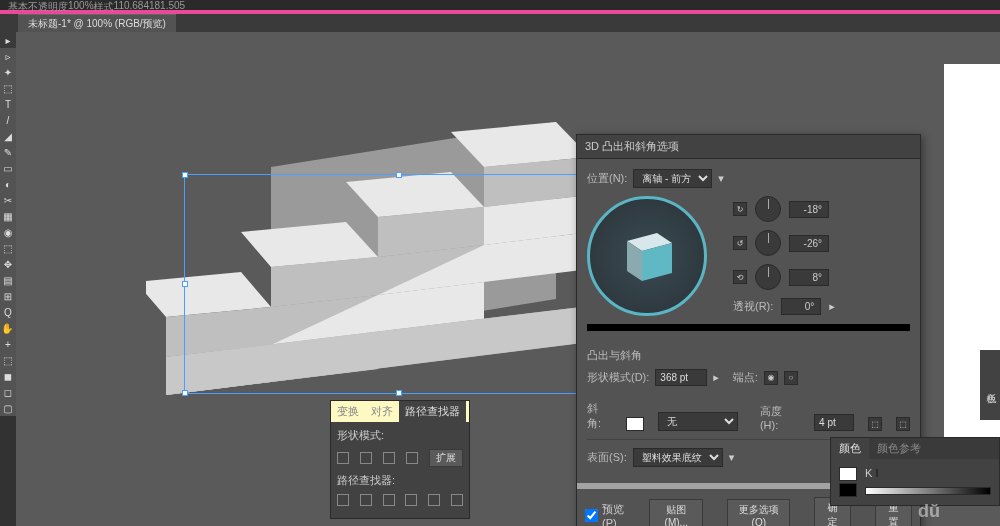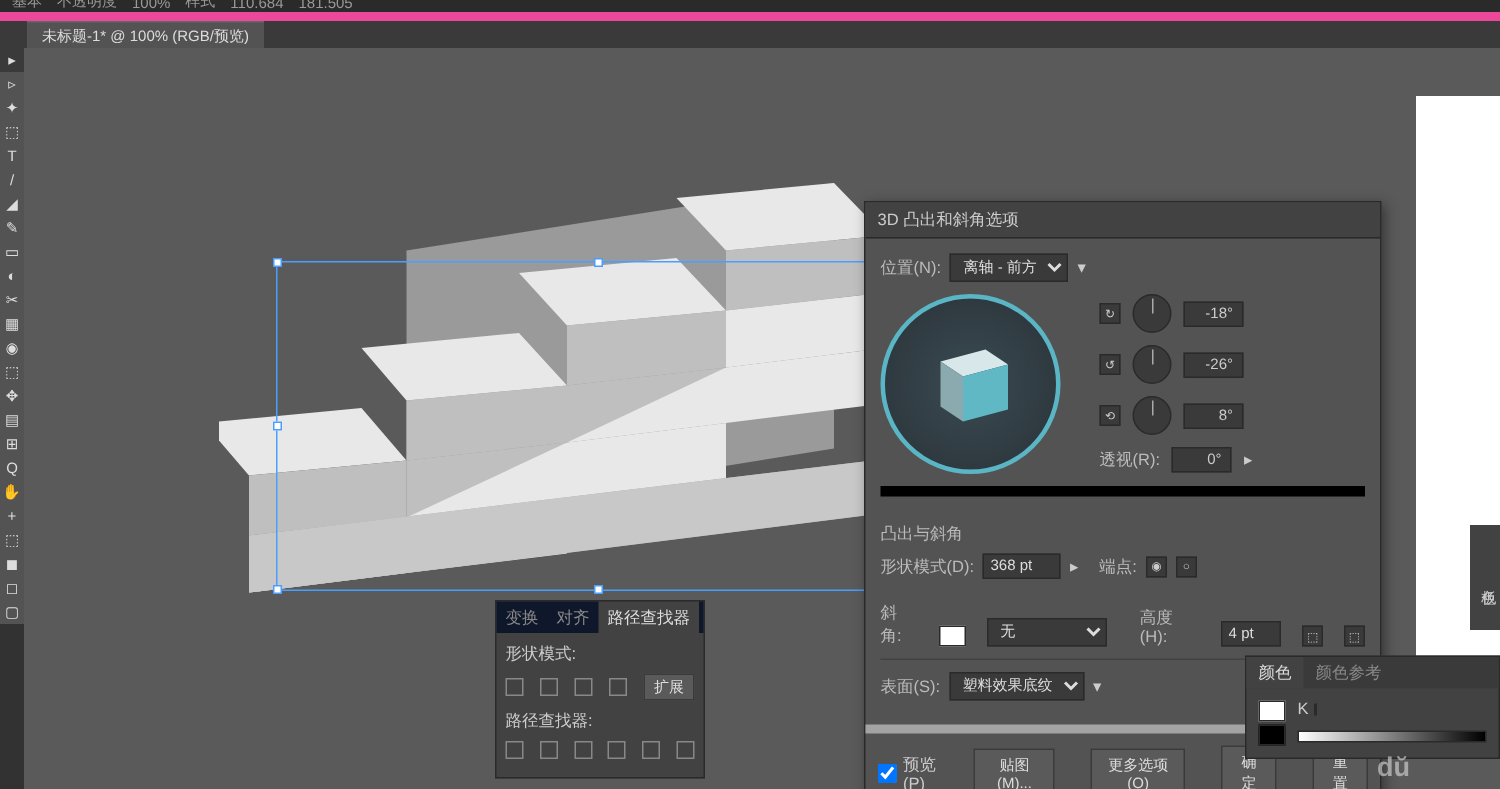--- a/index.html
+++ b/index.html
@@ -1,17 +1,17 @@
 <!DOCTYPE html>
 <html><head>
 <meta charset="utf-8">
 <style>
 *{margin:0;padding:0;box-sizing:border-box;font-family:"Microsoft YaHei",sans-serif;font-size:11px;color:#ccc}
 body{background:#323232;width:1000px;height:526px;overflow:hidden;position:relative}
-.topbar{height:14px;background:#2a2a2a;border-bottom:6px solid #ec4899;display:flex;align-items:flex-end;padding:0 8px;gap:10px}
+.topbar{height:14px;background:#2a2a2a;border-bottom:4px solid #ec4899;display:flex;align-items:flex-start;padding:0 8px;}
 .topbar span{color:#999;font-size:10px}
 .tab-strip{height:18px;background:#3a3a3a;display:flex;padding-left:18px}
 .doc-tab{background:#535353;padding:2px 10px;font-size:10px;color:#ddd;border-top:1px solid #666}
 .toolbox{position:absolute;left:0;top:32px;width:16px;background:#535353;display:flex;flex-direction:column}
 .tool{width:16px;height:16px;display:flex;align-items:center;justify-content:center;color:#ddd;font-size:10px;cursor:pointer}
 .tool.sel{background:#3a3a3a}
 .canvas{position:absolute;left:16px;top:32px;right:0;bottom:0;background:#5a5a5a}
 .stairs{position:absolute;left:130px;top:70px;width:450px;height:320px}
 .bbox{position:absolute;left:168px;top:142px;width:430px;height:220px;border:1px solid #4a9eff}
 .handle{position:absolute;width:6px;height:6px;background:#fff;border:1px solid #4a9eff;margin:-3px}
@@ -26,21 +26,21 @@
 .dial-group{display:flex;flex-direction:column;gap:8px;margin-left:20px}
 .dial-row{display:flex;align-items:center;gap:8px}
 .dial{width:26px;height:26px;border-radius:50%;background:#3a3a3a;border:1px solid #2a2a2a;position:relative}
 .dial::after{content:"";position:absolute;left:50%;top:2px;width:1px;height:10px;background:#aaa}
 .val-box{background:#3a3a3a;border:1px solid #2a2a2a;padding:2px 6px;min-width:40px;text-align:right;font-size:10px}
 .section-title{color:#bbb;margin:8px 0 6px;padding-top:17px;border-top:7px solid #000000}
 .btn{background:#5a5a5a;border:1px solid #3a3a3a;padding:3px 10px;color:#ddd;cursor:pointer;font-size:10px}
 .dlg-buttons{display:flex;gap:24px;justify-content:flex-end;padding:8px;border-top:6px solid #a3a3a3;align-items:center}
 .chk{display:flex;align-items:center;gap:4px;margin-right:auto}
 .small-panel{position:absolute;left:330px;top:400px;width:140px;background:#424242;border:1px solid #2a2a2a}
-.sp-tabs{display:flex;background:#0f172a;font-size:10px}
+.sp-tabs{display:flex;background:#fef9c3;font-size:10px}
 .sp-tab{padding:3px 6px;color:#888}
 .sp-tab.active{background:#424242;color:#ddd}
 .sp-body{padding:6px;font-size:10px;color:#aaa}
 .sp-row{display:flex;justify-content:space-between;align-items:center;margin-bottom:6px}
 .color-panel{position:absolute;right:0;bottom:20px;width:170px;background:#424242;border:1px solid #2a2a2a}
 .cp-tabs{display:flex;background:#3a3a3a;font-size:10px}
 .cp-tab{padding:3px 8px;color:#888}
 .cp-tab.active{background:#424242;color:#ddd}
 .cp-body{padding:8px;display:flex;gap:8px;align-items:flex-start}
 .swatch-pair{display:flex;flex-direction:column;gap:2px}

